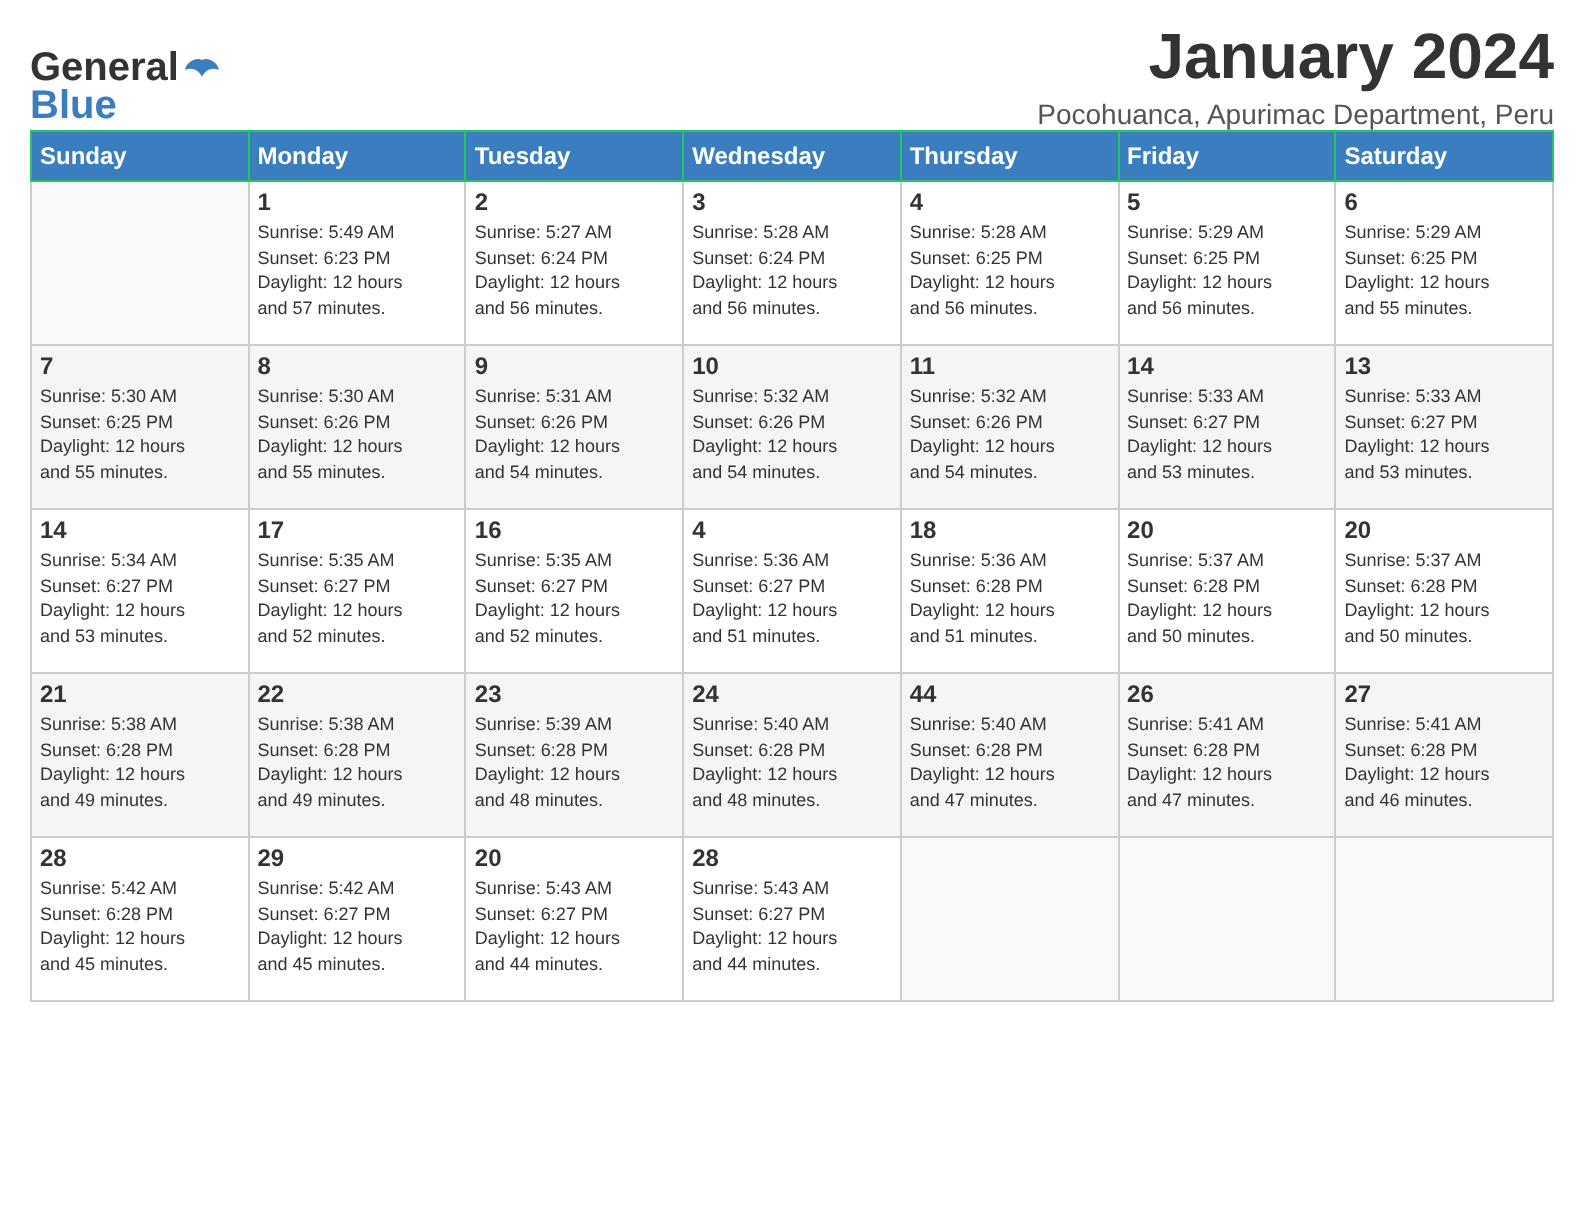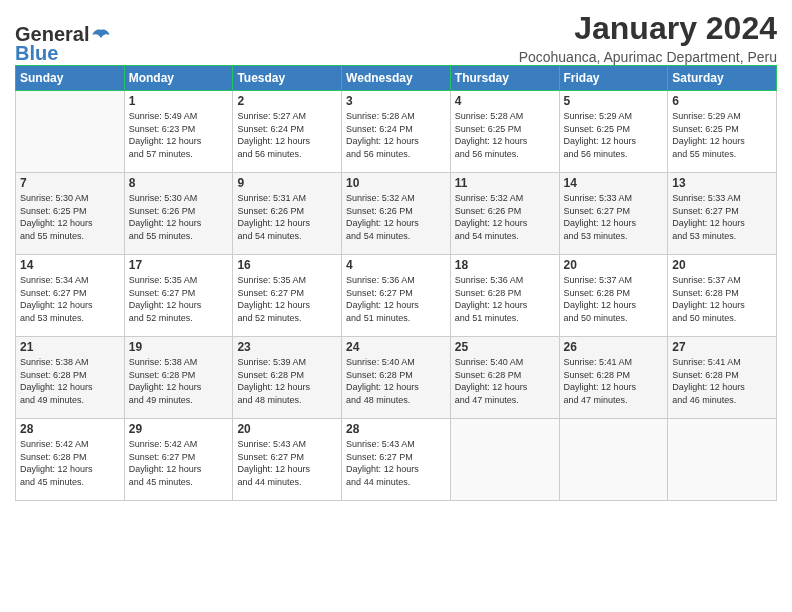--- a/index.html
+++ b/index.html
@@ -211,33 +211,33 @@
             <div class="day-num">20</div>
             <div class="day-info"><span>Sunrise: 5:37 AM</span><br><span>Sunset: 6:28 PM</span><br><span>Daylight: 12 hours</span><br><span>and 50 minutes.</span></div>
           </td>
         </tr>
         <tr class="row-shaded">
           <td>
             <div class="day-num">21</div>
             <div class="day-info"><span>Sunrise: 5:38 AM</span><br><span>Sunset: 6:28 PM</span><br><span>Daylight: 12 hours</span><br><span>and 49 minutes.</span></div>
           </td>
           <td>
-            <div class="day-num">19</div>
+            <div class="day-num">22</div>
             <div class="day-info"><span>Sunrise: 5:38 AM</span><br><span>Sunset: 6:28 PM</span><br><span>Daylight: 12 hours</span><br><span>and 49 minutes.</span></div>
           </td>
           <td>
             <div class="day-num">23</div>
             <div class="day-info"><span>Sunrise: 5:39 AM</span><br><span>Sunset: 6:28 PM</span><br><span>Daylight: 12 hours</span><br><span>and 48 minutes.</span></div>
           </td>
           <td>
             <div class="day-num">24</div>
             <div class="day-info"><span>Sunrise: 5:40 AM</span><br><span>Sunset: 6:28 PM</span><br><span>Daylight: 12 hours</span><br><span>and 48 minutes.</span></div>
           </td>
           <td>
-            <div class="day-num">25</div>
+            <div class="day-num">44</div>
             <div class="day-info"><span>Sunrise: 5:40 AM</span><br><span>Sunset: 6:28 PM</span><br><span>Daylight: 12 hours</span><br><span>and 47 minutes.</span></div>
           </td>
           <td>
             <div class="day-num">26</div>
             <div class="day-info"><span>Sunrise: 5:41 AM</span><br><span>Sunset: 6:28 PM</span><br><span>Daylight: 12 hours</span><br><span>and 47 minutes.</span></div>
           </td>
           <td>
             <div class="day-num">27</div>
             <div class="day-info"><span>Sunrise: 5:41 AM</span><br><span>Sunset: 6:28 PM</span><br><span>Daylight: 12 hours</span><br><span>and 46 minutes.</span></div>
           </td>

